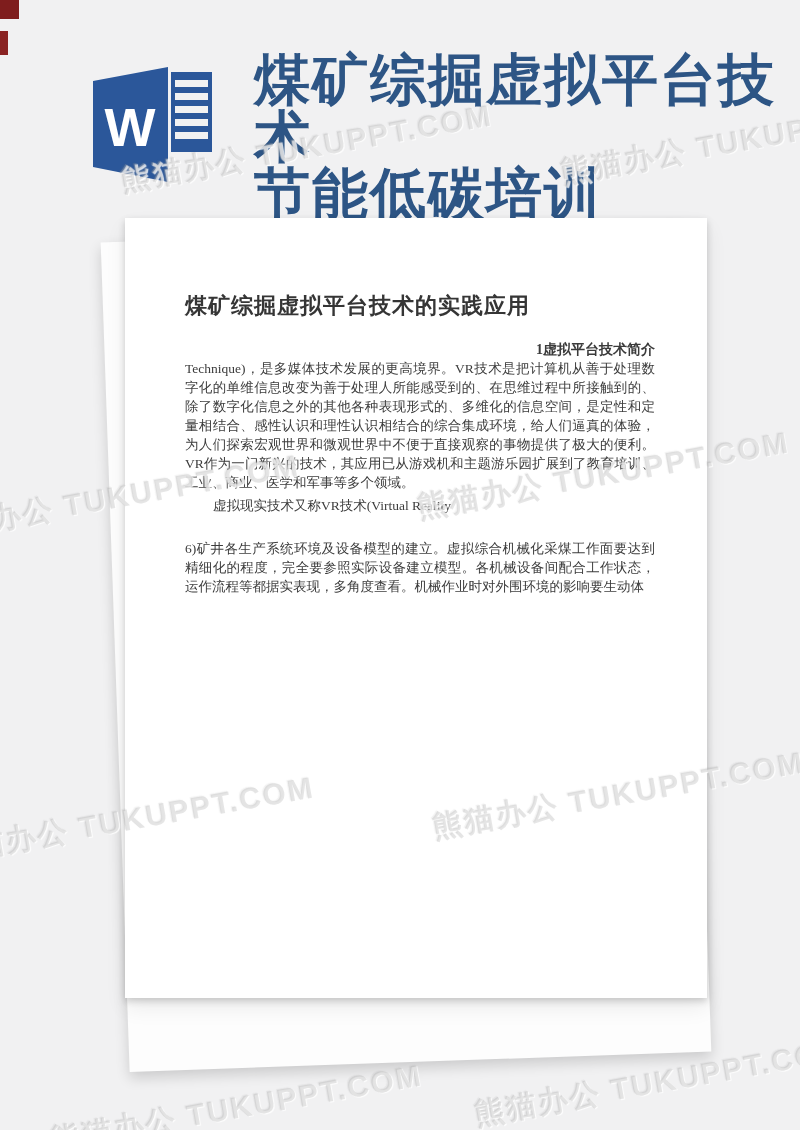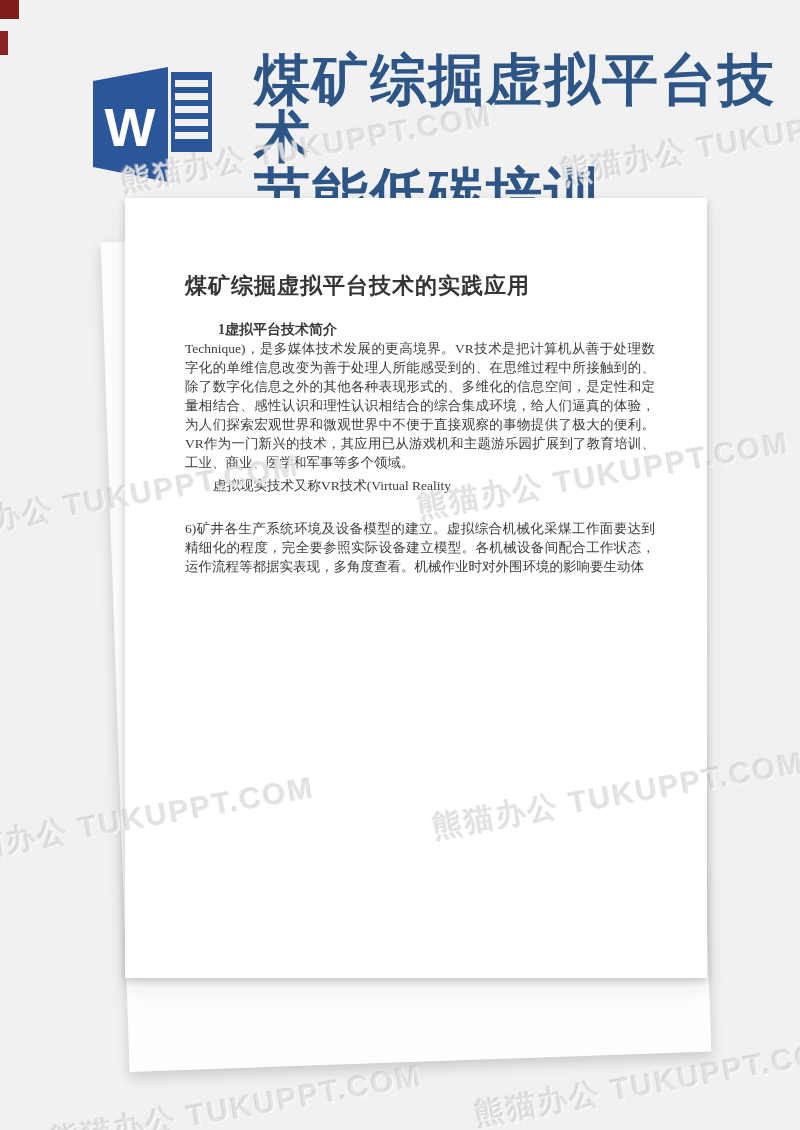--- a/index.html
+++ b/index.html
@@ -26,36 +26,36 @@
 
   
   .page-back{
     position:absolute;left:125px;top:210px;width:582px;height:830px;
     background:#fdfdfd;
     transform:translate(-10px,22px) rotate(-2deg);
     box-shadow:0 6px 14px rgba(0,0,0,0.16);
     z-index:1;
   }
   .page-main{
-    position:absolute;left:125px;top:198px;width:582px;height:780px;
+    position:absolute;left:125px;top:218px;width:582px;height:780px;
     background:#ffffff;
     box-shadow:0 3px 7px rgba(0,0,0,0.18), 0 10px 20px rgba(0,0,0,0.07);
     z-index:2;
     box-sizing:border-box;
     padding:72px 52px 16px 60px;
   }
 
   
   .doc-title{
     font-size:22px;line-height:32px;color:#353535;
     letter-spacing:1px;margin:0;
   }
   .sec-heading{
     font-size:14px;line-height:19px;color:#3b3b3b;
-    text-indent:33px;margin:12px 0 0 0;
+    text-indent:33px;margin:12px 0 0 0;text-align:right;
   }
   .sec-heading.first{margin-top:18px;}
   .doc-p{
     font-size:13.5px;line-height:19px;color:#3c3c3c;
     text-align:justify;margin:24px 0 0 0;
   }
   .doc-p.cont{margin-top:0;}
   .doc-p.indent{text-indent:28px;margin-top:4px;}
 
   

